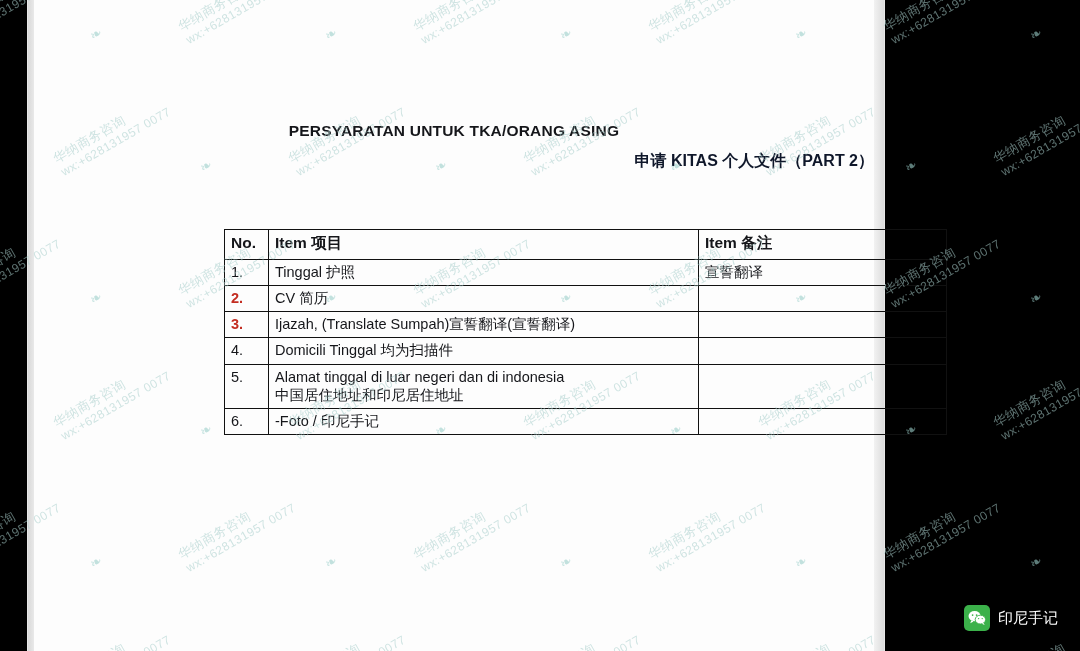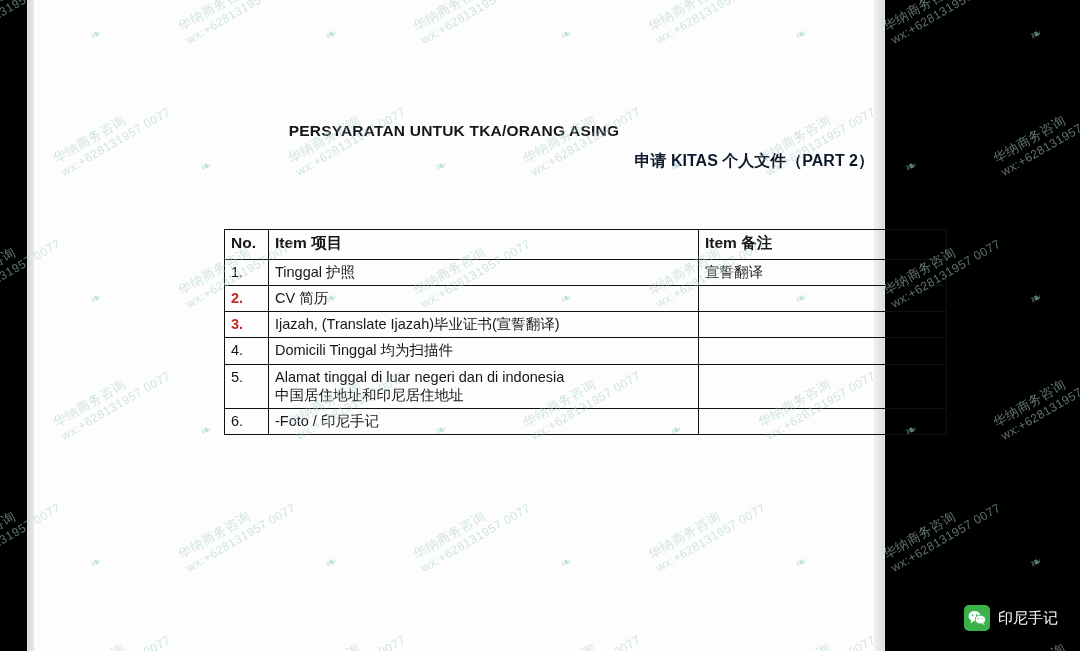--- a/index.html
+++ b/index.html
@@ -209,21 +209,21 @@
             <td>Tinggal 护照</td>
             <td>宣誓翻译</td>
           </tr>
           <tr>
             <td class="row-no red">2.</td>
             <td>CV 简历</td>
             <td></td>
           </tr>
           <tr>
             <td class="row-no red">3.</td>
-            <td>Ijazah, (Translate Ijazah)毕业证书(宣誓翻译)</td>
+            <td>Ijazah, (Translate Sumpah)宣誓翻译(宣誓翻译)</td>
             <td></td>
           </tr>
           <tr>
             <td class="row-no">4.</td>
             <td>Domicili Tinggal 均为扫描件</td>
             <td></td>
           </tr>
           <tr>
             <td class="row-no">5.</td>
             <td class="cell-2line">

